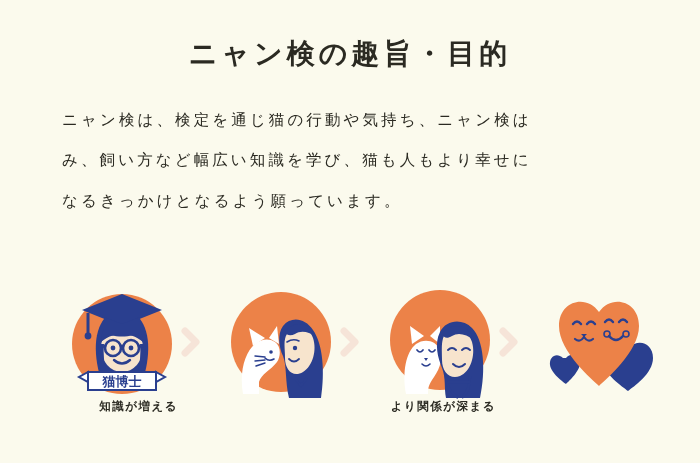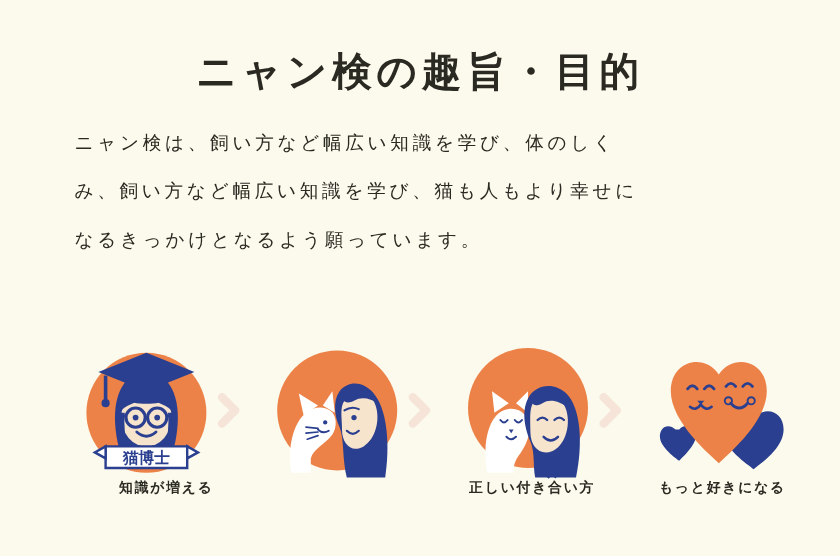--- a/index.html
+++ b/index.html
@@ -21,21 +21,21 @@
     background: #fbfaed;
   }
 
   
   .title {
     position: absolute;
     top: 16px;
     left: 0;
     width: 700px;
     text-align: center;
-    font-size: 33px;
+    font-size: 28px;
     font-weight: bold;
     letter-spacing: 4px;
     color: #2b2a22;
     line-height: 1.35;
   }
 
   
   .body-copy {
     position: absolute;
     top: 100px;
@@ -97,21 +97,21 @@
   }
   svg { overflow: visible; }
 </style>
 </head>
 <body>
 
 <div class="page">
 
   <h1 class="title">ニャン検の趣旨・目的</h1>
 
-  <div class="body-copy">ニャン検は、飼い方など幅広い知識を学び、体のしく
+  <div class="body-copy">ニャン検は、検定を通じ猫の行動や気持ち、ニャン検は
 み、飼い方など幅広い知識を学び、猫も人もより幸せに
 なるきっかけとなるよう願っています。</div>
 
   <div class="steps">
 
     <div class="step">
       <div class="circle-wrap">
         <svg width="112" height="112" viewBox="0 0 112 112">
           <circle cx="56" cy="58" r="50" fill="#ec8248"></circle>
 
@@ -212,21 +212,21 @@
 
           <path d="M64 64 Q68 60 72 64" fill="none" stroke="#2a3f8f" stroke-width="1.9" stroke-linecap="round"></path>
           <path d="M78 64 Q82 60 86 64" fill="none" stroke="#2a3f8f" stroke-width="1.9" stroke-linecap="round"></path>
           <path d="M69 78 Q75 84 81 78" fill="none" stroke="#2a3f8f" stroke-width="2" stroke-linecap="round"></path>
 
           <path d="M62 90 C62 100 68 108 74 112" fill="none" stroke="#2a3f8f" stroke-width="2.4"></path>
           <path d="M86 90 C86 100 82 108 78 112" fill="none" stroke="#2a3f8f" stroke-width="2.4"></path>
           <path d="M64 96 L86 96" stroke="#2a3f8f" stroke-width="2.2"></path>
         </svg>
       </div>
-      <div class="step-label">正しい付き合い方</div>
+      <div class="step-label">より関係が深まる</div>
     </div>
 
     <div class="chevron">
       <svg width="20" height="30" viewBox="0 0 20 30">
         <path d="M4 4 L15 15 L4 26" fill="none" stroke="#f6e4d8" stroke-width="7" stroke-linecap="round" stroke-linejoin="round"></path>
       </svg>
     </div>
 
     <div class="step">
       <div class="heart-wrap">
@@ -244,17 +244,16 @@
           <path d="M41 51 Q37 57 32 53" fill="none" stroke="#2a3f8f" stroke-width="2.2" stroke-linecap="round"></path>
           <path d="M41 51 Q45 57 50 53" fill="none" stroke="#2a3f8f" stroke-width="2.2" stroke-linecap="round"></path>
 
           <path d="M62 36 Q66 31 70 36" fill="none" stroke="#2a3f8f" stroke-width="2.4" stroke-linecap="round"></path>
           <path d="M76 36 Q80 31 84 36" fill="none" stroke="#2a3f8f" stroke-width="2.4" stroke-linecap="round"></path>
           <circle cx="64" cy="48" r="3" fill="#ec8248" stroke="#2a3f8f" stroke-width="1.6"></circle>
           <circle cx="83" cy="48" r="3" fill="#ec8248" stroke="#2a3f8f" stroke-width="1.6"></circle>
           <path d="M66 50 Q73 58 80 50" fill="none" stroke="#2a3f8f" stroke-width="2.4" stroke-linecap="round"></path>
         </svg>
       </div>
-      <div class="step-label">もっと好きになる</div>
     </div>
 
   </div>
 </div>
 
 </body></html>

